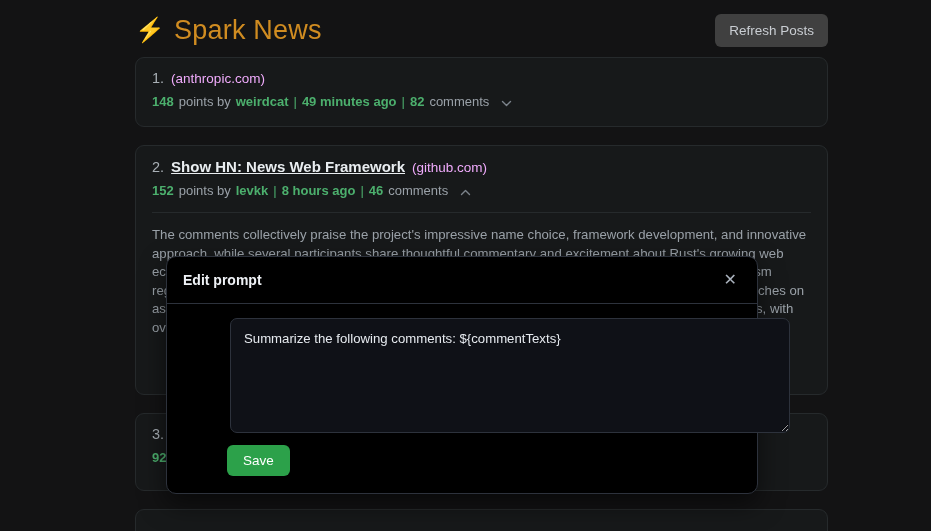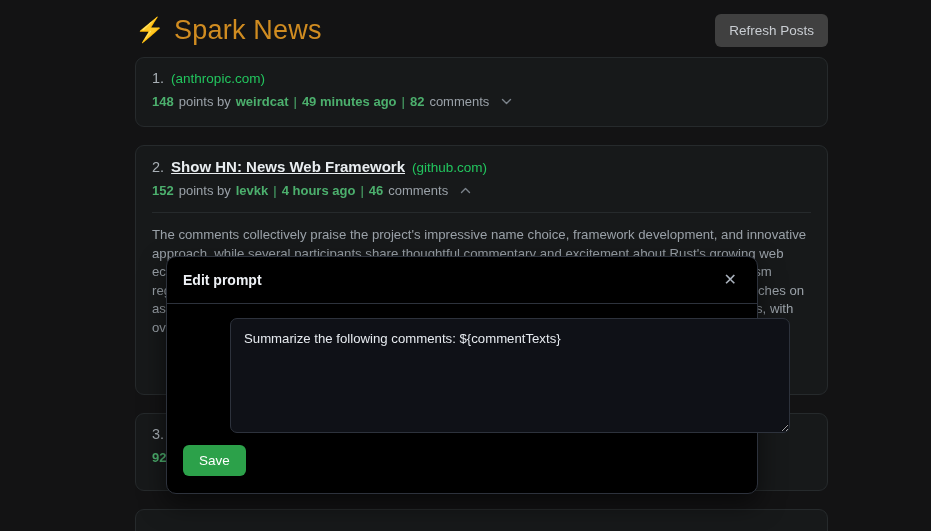--- a/index.html
+++ b/index.html
@@ -63,24 +63,24 @@
     white-space: nowrap;
   }
   .rank { color: #a9b0b6; font-size: 14.5px; }
   .post-title {
     color: #e9edf0;
     font-size: 15px;
     font-weight: bold;
     text-decoration: underline;
     cursor: pointer;
   }
-  .domain { color: #22c55e; font-size: 13.5px; }
+  .domain { color: #f0abfc; font-size: 13.5px; }
 
   .meta-row {
-    display: flex; align-items: flex-start; gap: 5px;
+    display: flex; align-items: flex-end; gap: 5px;
     padding: 8px 16px 0 16px;
     font-size: 13px;
     color: #9aa1a8;
     white-space: nowrap;
   }
   .accent { color: #4caf6d; font-weight: bold; }
   .sep { color: #4caf6d; }
   .chev {
     display: inline-block;
     margin-left: 6px;
@@ -141,21 +141,21 @@
     border-radius: 7px;
     color: #e6eaef;
     font-size: 13.2px;
     font-family: "Liberation Sans", sans-serif;
     padding: 12px 13px;
     resize: both;
     outline: none;
     display: block;
     margin-left: 47px;
   }
-  .modal-footer { padding: 12px 16px 0 16px; }
+  .modal-footer { padding: 12px 16px 0 16px; margin-left: 44px; }
   .save-btn {
     background: #2ca14a;
     color: #ffffff;
     border: none;
     border-radius: 6px;
     font-size: 13.5px;
     font-family: "Liberation Sans", sans-serif;
     padding: 8px 16px;
     cursor: pointer;
   }
@@ -199,21 +199,21 @@
     <div class="post-title-row">
       <span class="rank">2.</span>
       <a class="post-title">Show HN: News Web Framework</a>
       <span class="domain">(github.com)</span>
     </div>
     <div class="meta-row">
       <span class="accent">152</span>
       <span>points by</span>
       <span class="accent">levkk</span>
       <span class="sep">|</span>
-      <span class="accent">4 hours ago</span>
+      <span class="accent">8 hours ago</span>
       <span class="sep">|</span>
       <span class="accent">46</span>
       <span>comments</span>
       <span class="chev">
         <svg width="13" height="13" viewBox="0 0 13 13">
             <path d="M2.5 8.5 L6.5 4.5 L10.5 8.5" fill="none" stroke="#7b838b" stroke-width="1.4" stroke-linecap="round" stroke-linejoin="round"></path>
           </svg>
       </span>
     </div>
     <div class="summary">The comments collectively praise the project's impressive name choice, framework development, and innovative approach, while several participants share thoughtful commentary and excitement about Rust's growing web ecosystem. Some commenters highlight performance benchmarks, while others offer constructive criticism regarding documentation completeness, API ergonomics, and integration paths. The discussion also touches on async runtime choices, tooling support, community governance, and comparisons to existing frameworks, with overall enthusiasm, curiosity, and encouragement for continued work.</div>

